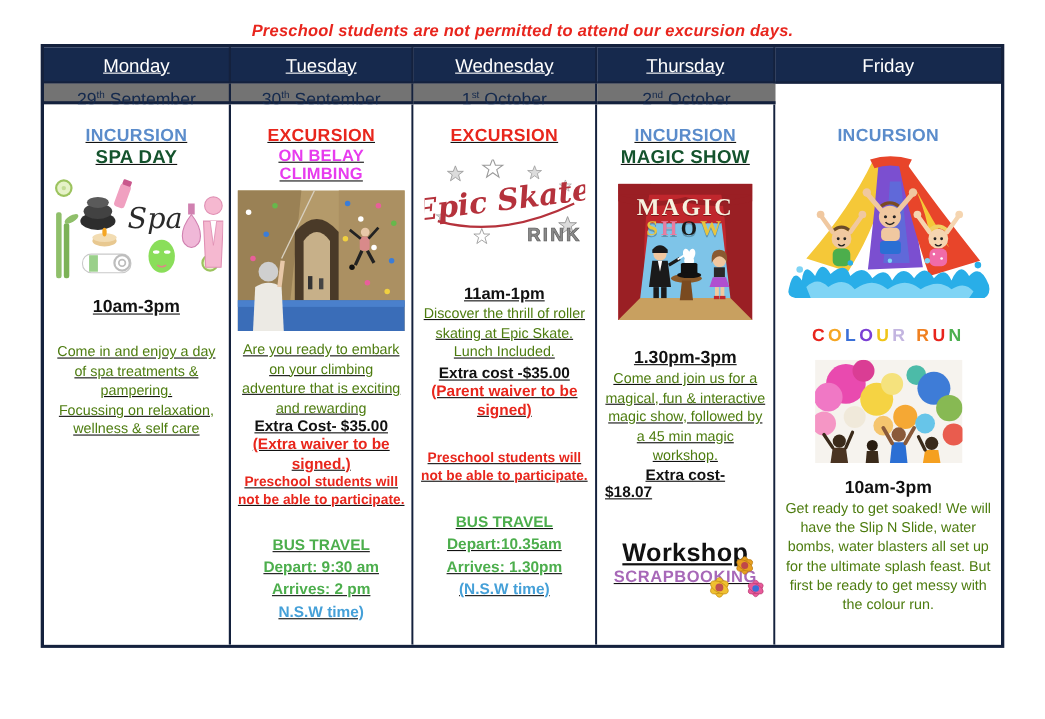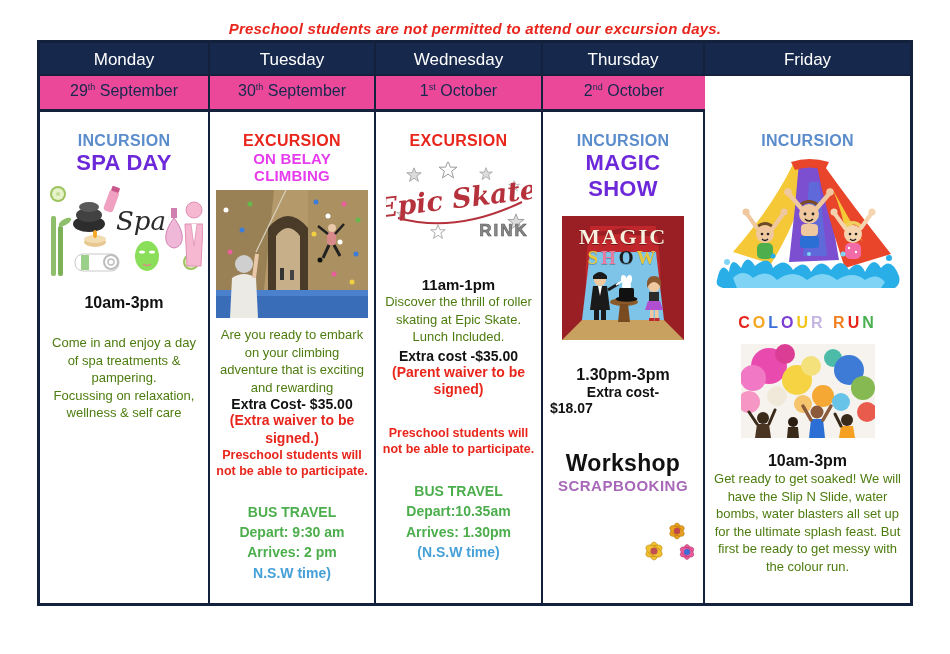--- a/index.html
+++ b/index.html
@@ -10,38 +10,38 @@
   .warning{
     position:absolute;top:20px;left:0;width:950px;text-align:center;
     color:#e8251d;font-weight:bold;font-style:italic;font-size:15px;letter-spacing:.2px;
   }
   .timetable{
     position:absolute;left:37px;top:40px;width:876px;
     border:3px solid #14213d;background:#fff;box-sizing:border-box;
   }
   .row{display:grid;grid-template-columns:170px 166px 167px 162px 1fr;}
   .row > div{box-sizing:border-box;}
-  .row > div:not(:last-child){border-right:2px solid #14213d;}
+  .row > div:not(:last-child){border-right:2px solid #14213d;text-decoration:underline;}
   .day-cell{
     background:#16294d;color:#fff;height:33px;line-height:33px;text-align:center;
     font-size:17px;border-bottom:2px solid #14213d;
   }
   .date-cell{
-    background:#ec4899;color:#14294d;height:36px;line-height:30px;text-align:center;
+    background:#737373;color:#14294d;height:19px;line-height:30px;text-align:center;
     font-size:16px;border-bottom:3px solid #14213d;
   }
   .date-cell sup{font-size:9px;vertical-align:super;line-height:0;}
   .body-cell{
     background:#fff;height:491px;padding:20px 5px;text-align:center;font-size:13px;
     position:relative;overflow:hidden;
   }
   .tl{font-weight:bold;font-size:16px;letter-spacing:.3px;}
   .tl.blue{color:#5b8ccb;}
   .tl.red{color:#e8261c;}
-  .title-black{font-weight:bold;font-size:22px;color:#6d28d9;letter-spacing:.3px;}
+  .title-black{font-weight:bold;font-size:17px;color:#14532d;letter-spacing:.3px;}
   .title-magenta{font-weight:bold;font-size:15px;color:#e73bee;letter-spacing:.2px;}
   .title-lime{font-weight:bold;font-size:16px;color:#8dc153;letter-spacing:.5px;}
   .time{font-weight:bold;font-size:16px;color:#111;}
   .desc{font-size:13px;line-height:1.35;color:#4d7c0f;}
   .costs{font-weight:bold;font-size:14px;color:#111;}
   .red-b{color:#e8261c;font-weight:bold;font-size:14px;line-height:1.25;}
   .red-s{color:#e8261c;font-weight:bold;font-size:12.5px;line-height:1.3;}
   .bus{color:#4cae4c;font-weight:bold;font-size:14px;line-height:1.45;}
   .nsw{color:#45a0d8;font-weight:bold;font-size:14px;}
   .workshop{font-weight:bold;font-size:23px;color:#111;letter-spacing:.3px;}
@@ -292,20 +292,21 @@
             <rect x="87" y="102" width="5" height="3" fill="#c0272d"></rect>
             <rect x="92.5" y="102" width="5" height="3" fill="#c0272d"></rect>
           </g>
         </svg>
         <div class="magic-title">
           <span class="m1">MAGIC</span>
           <span class="m2"><span style="color: rgb(232, 197, 62);">S</span><span style="color: rgb(232, 124, 160);">H</span><span style="color: rgb(26, 26, 26);">O</span><span style="color: rgb(232, 197, 62);">W</span></span>
         </div>
       </div>
       <div class="time" style="margin-top:26px;font-size:16px;">1.30pm-3pm</div>
+      <div class="desc">Come and join us for a magical, fun &amp; interactive magic show, followed by a 45 min magic workshop.</div>
       <div class="costs">Extra cost-</div>
       <div class="costs" style="text-align:left;padding-left:2px;">$18.07</div>
       <div class="workshop" style="margin-top:34px;">Workshop</div>
       <div class="scrap">SCRAPBOOKING</div>
       <div class="flowers">
         <svg width="62" height="48" viewBox="0 0 62 48">
           <g transform="translate(40,13)">
             <g fill="#e8a020" stroke="#b87a10" stroke-width="0.6">
               <ellipse rx="4" ry="8"></ellipse>
                 <ellipse rx="4" ry="8" transform="rotate(60)"></ellipse>

